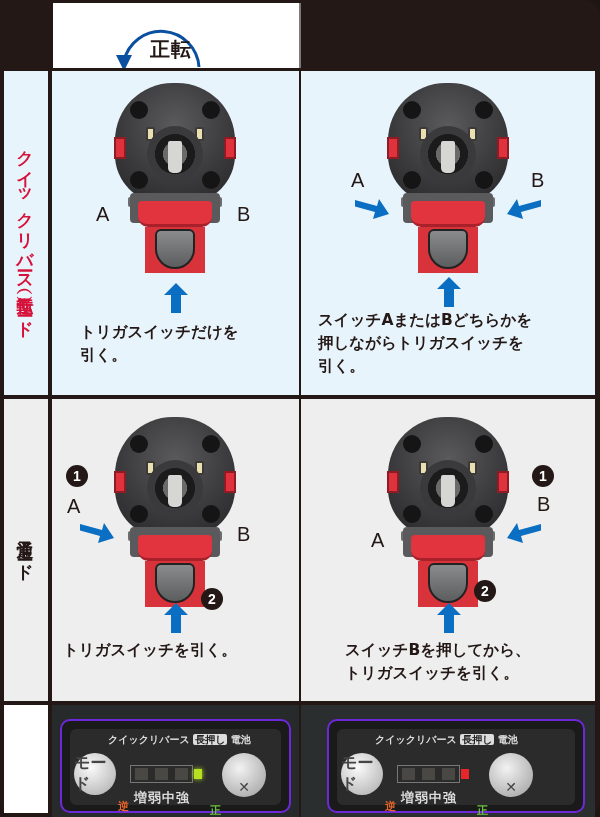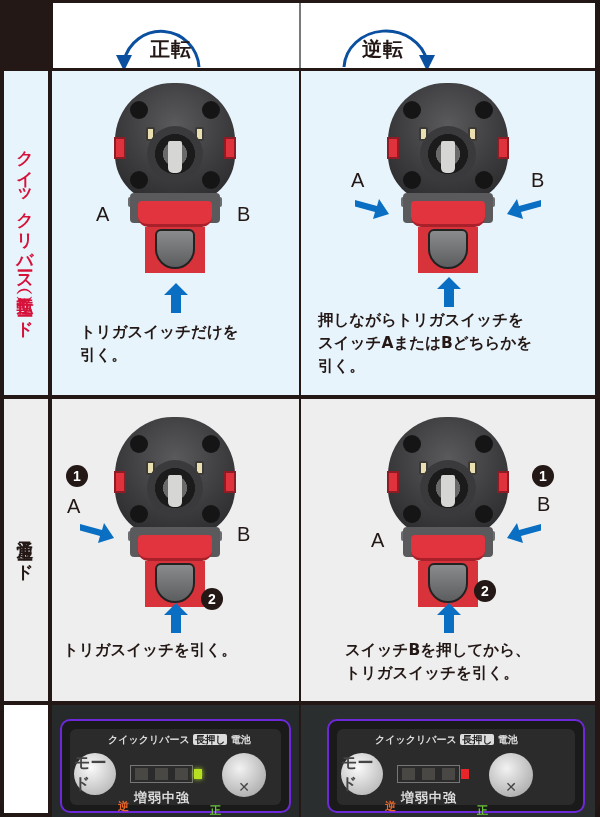--- a/index.html
+++ b/index.html
@@ -84,27 +84,20 @@
   <div class="cell hdr-corner"></div>
 
   <div class="cell hdr-fwd" style="left:53px;width:246px;">
     <svg class="rot-arc" style="left:62px;top:6px;" width="90" height="60" viewBox="0 0 90 60">
       <path d="M84 58 A38 38 0 0 0 9 52" fill="none" stroke="#0a4fa0" stroke-width="3"></path>
       <polygon points="1,46 17,46 9,62" fill="#0a4fa0"></polygon>
     </svg>
     <div class="hdr-label" style="left:97px;top:33px;">正転</div>
   </div>
 
-  <div class="cell hdr-rev" style="left:301px;width:294px;">
-    <svg class="rot-arc" style="left:38px;top:6px;" width="100" height="60" viewBox="0 0 100 60">
-      <path d="M5 58 A42 38 0 0 1 88 52" fill="none" stroke="#0a4fa0" stroke-width="3"></path>
-      <polygon points="80,46 96,46 88,62" fill="#0a4fa0"></polygon>
-    </svg>
-    <div class="hdr-label" style="left:61px;top:33px;">逆転</div>
-  </div>
 
   <div class="cell side-quick">
     <div class="vlabel red">クイックリバース（逆転）モード</div>
   </div>
   <div class="cell side-normal">
     <div class="vlabel dark">通常モード</div>
   </div>
   <div class="cell side-panel"></div>
 
   <div class="cell c-qf">
@@ -163,22 +156,22 @@
     <svg style="position:absolute;left:54px;top:126px;" width="34" height="22" viewBox="0 0 34 22">
       <polygon points="0,3 22,9 24,2 34,17 18,22 20,15 -2,9" fill="#0a6fc2"></polygon>
     </svg>
     <svg style="position:absolute;left:206px;top:126px;" width="34" height="22" viewBox="0 0 34 22">
       <polygon points="34,3 12,9 10,2 0,17 16,22 14,15 36,9" fill="#0a6fc2"></polygon>
     </svg>
     <svg class="up-arrow" style="left:136px;top:206px;" viewBox="0 0 24 30">
       <polygon points="12,0 24,12 17,12 17,30 7,30 7,12 0,12" fill="#0a6fc2"></polygon>
     </svg>
     <div class="instr" style="left:17px;top:238px;">
+      <div>スイッチAまたはBどちらかを</div>
       <div>押しながらトリガスイッチを</div>
-      <div>スイッチAまたはBどちらかを</div>
       <div>引く。</div>
     </div>
   </div>
 
   <div class="cell c-nf">
     <div class="tool" style="left:58px;top:18px;">
       <div class="head"></div>
       <div class="screw" style="left:20px;top:18px;"></div>
         <div class="screw" style="left:92px;top:18px;"></div>
       <div class="screw" style="left:20px;top:88px;"></div>

